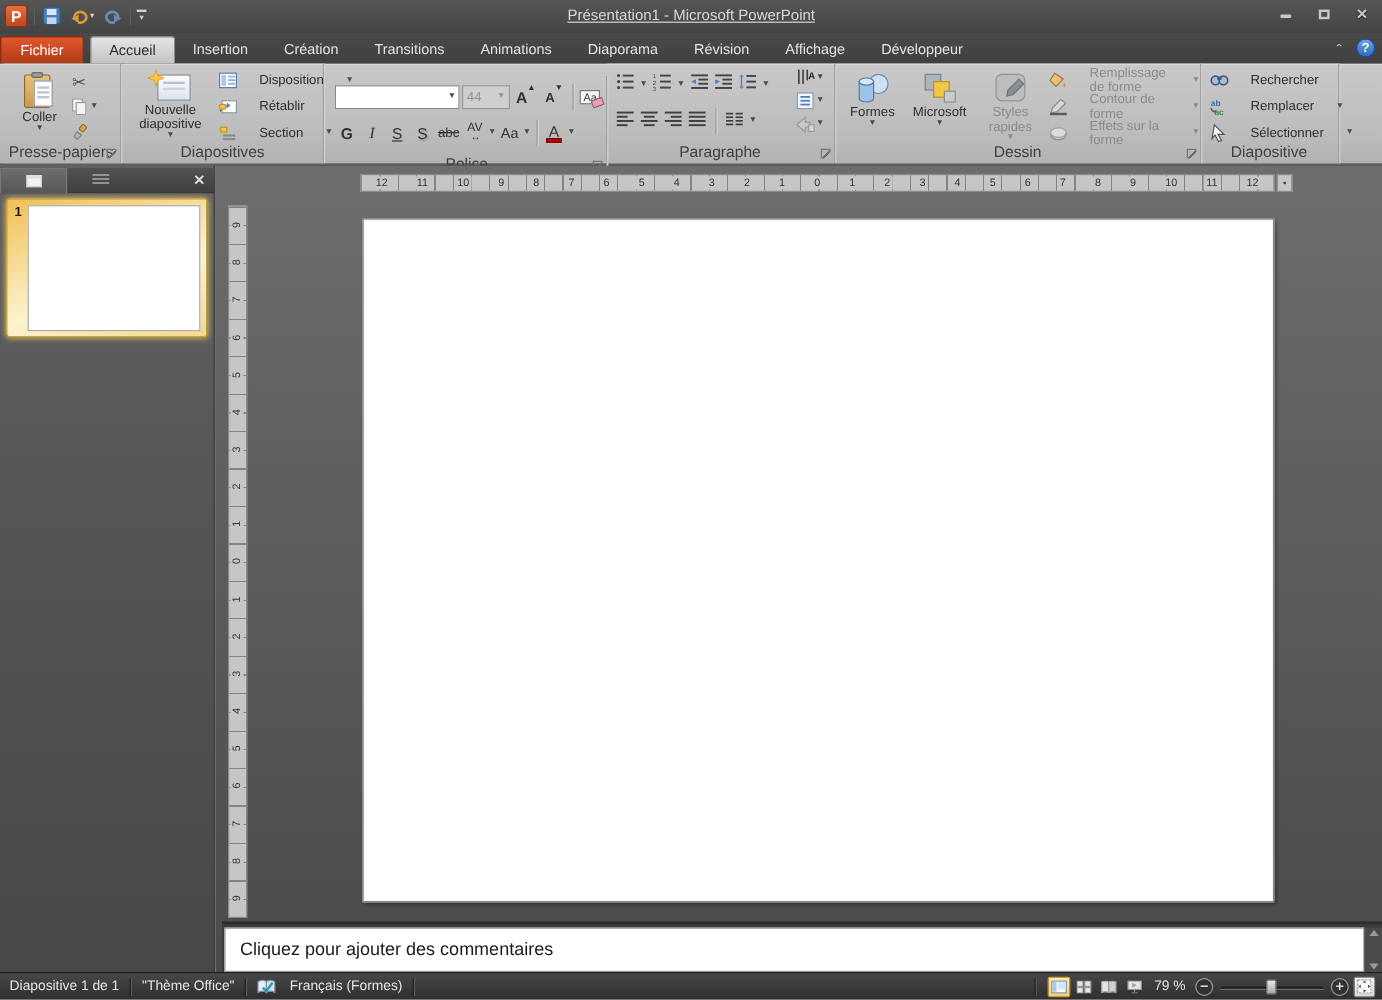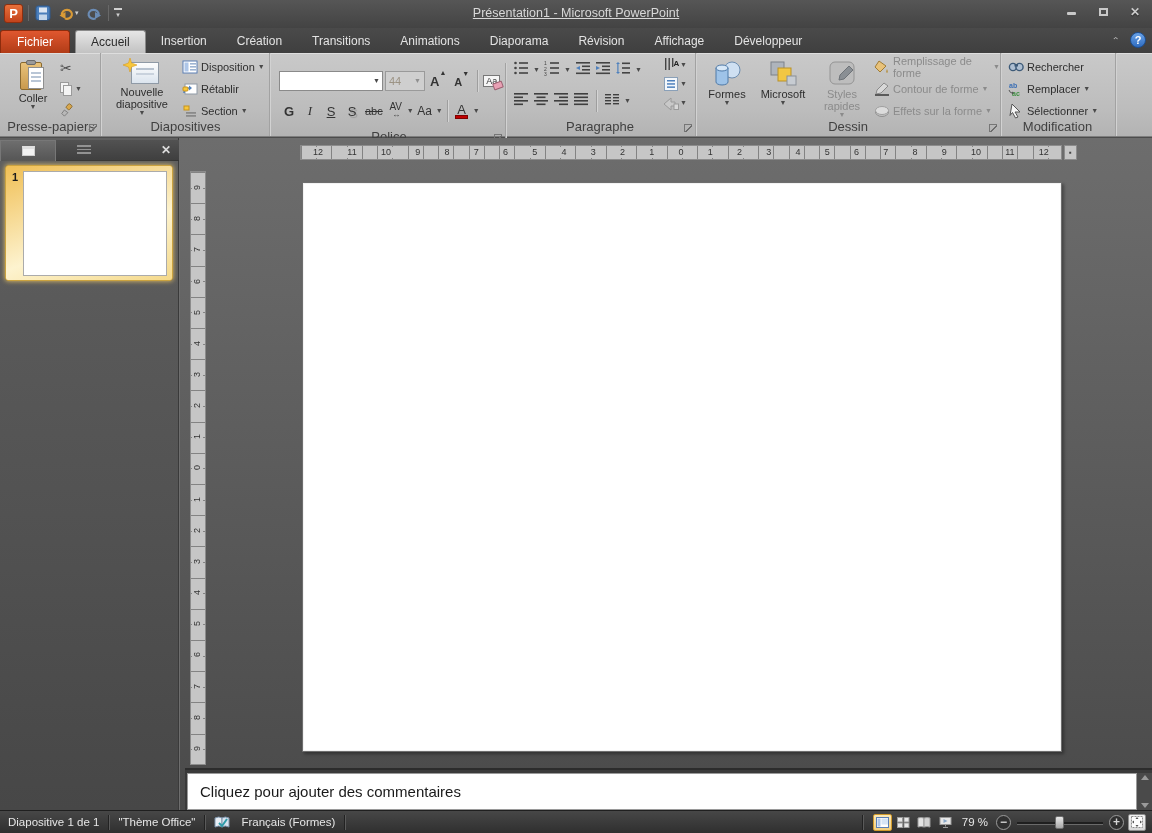--- a/index.html
+++ b/index.html
@@ -50,21 +50,21 @@
   .grouplabel { position:absolute; bottom:2px; left:0; right:0; text-align:center;
     font-size:13px; color:#404040; }
   .launcher { position:absolute; right:3px; bottom:4px; width:8px; height:8px;
     border-left:1px solid #767676; border-top:1px solid #767676;
     background:linear-gradient(135deg, transparent 45%, #6d6d6d 45% 60%, transparent 60%); }
   .dd { font-size:7px; color:#4a4a4a; line-height:6px; }
   .dis { color:#8b8b8b !important; }
 
   .bigbtn { display:flex; flex-direction:column; align-items:center; justify-content:flex-start;
     font-size:11px; color:#2e2e2e; text-align:center; line-height:12px; padding-top:4px; }
-  .smallrow { display:flex; align-items:center; gap:3px; font-size:11px; color:#2e2e2e; height:19px; }
+  .smallrow { display:flex; align-items:center; gap:18px; font-size:11px; color:#2e2e2e; height:19px; }
 
   
   .g-clip { left:2px; width:99px; }
   .paste-btn { position:absolute; left:8px; top:3px; width:46px; height:66px; }
   .clipboard-ico { position:relative; width:26px; height:32px; }
   .clip-body { position:absolute; left:0; top:2px; width:22px; height:28px; background:linear-gradient(#e8c27a,#c99a4e); border:1px solid #8a6a30; border-radius:2px;}
   .clip-clip { position:absolute; left:6px; top:0; width:10px; height:5px; background:#9a9a9a; border:1px solid #6b6b6b; border-radius:2px;}
   .clip-page { position:absolute; left:8px; top:7px; width:16px; height:22px; background:#fff; border:1px solid #8f8f8f;
     box-shadow:inset 0 3px 0 #fff, inset 0 -2px 0 #fff; }
   .clip-page::before { content:""; position:absolute; left:2px; top:4px; width:10px; height:1.5px; background:#b9c6d6; box-shadow:0 4px 0 #b9c6d6, 0 8px 0 #b9c6d6; }
@@ -581,21 +581,21 @@
           <span class="dd">▼</span>
         </div>
         <div class="smallrow">
           <svg class="ico16" viewBox="0 0 16 16">
               <path d="M4 1 l8 8 h-5 l3 5 -2.5 1 -3 -5.5 -2.5 3 z" fill="#f5f5f5" stroke="#555"></path>
             </svg>
           <span>Sélectionner</span>
           <span class="dd">▼</span>
         </div>
       </div>
-      <div class="grouplabel">Modification</div>
+      <div class="grouplabel">Diapositive</div>
     </div>
   </div>
 
   <div class="workarea">
 
     <div class="slidepane">
       <div class="pane-header">
         <div class="pane-tab active">
           <div class="thumb-ico"></div>
         </div>

